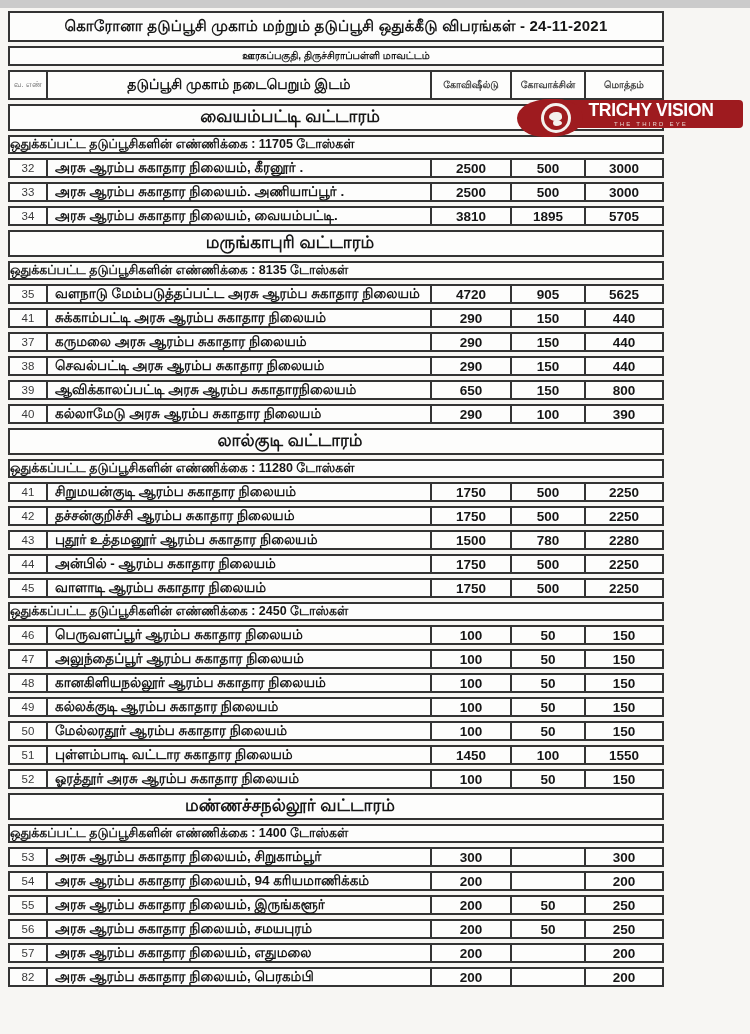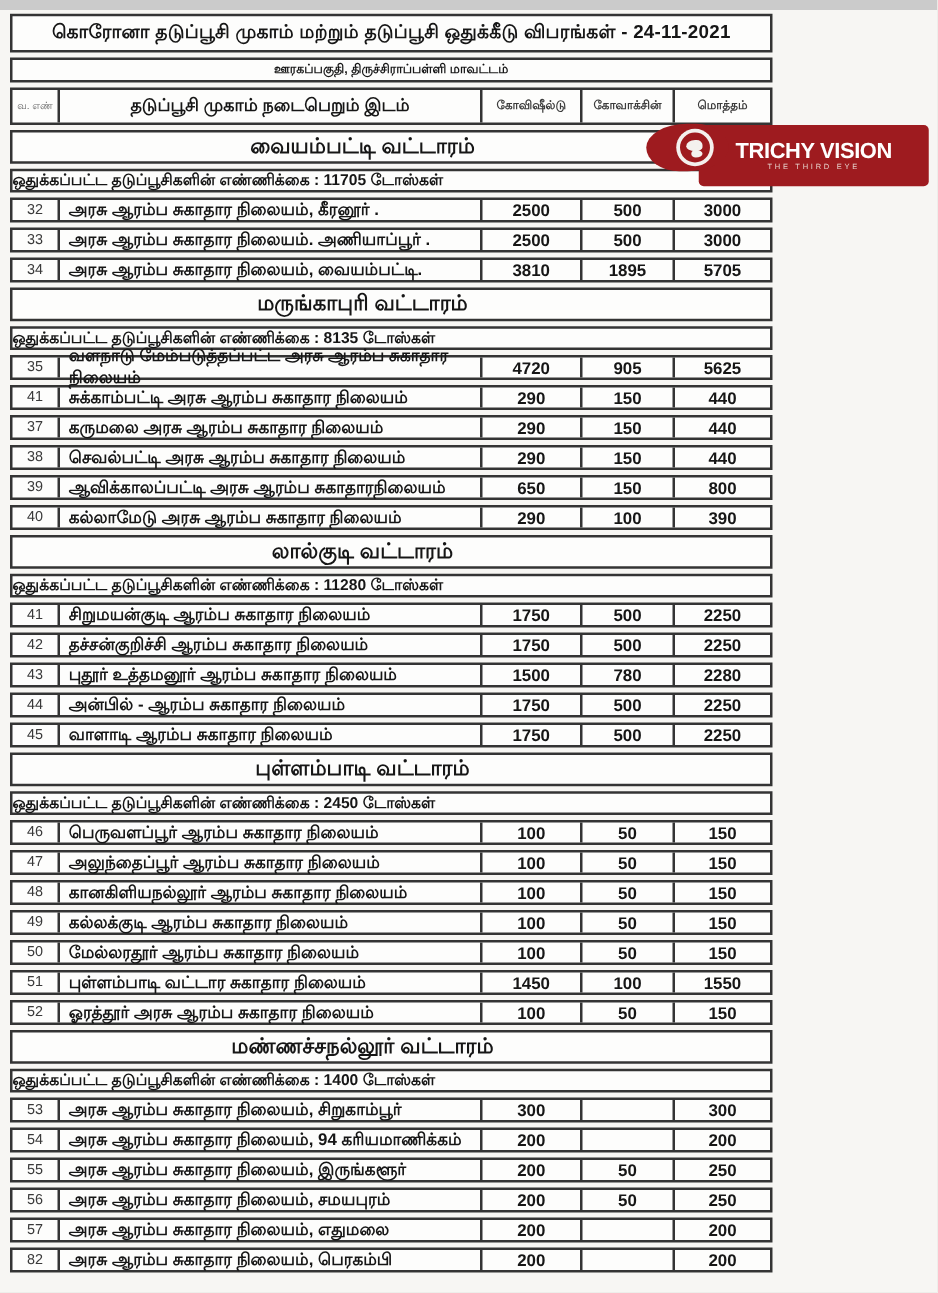--- a/index.html
+++ b/index.html
@@ -7,21 +7,21 @@
   body { font-family:"Liberation Sans","DejaVu Sans",sans-serif; }
   .page {
     position:relative; width:750px; height:1034px;
     background:#f7f6f3; overflow:hidden;
   }
   .top-strip {
     position:absolute; top:0; left:0; width:750px; height:8px;
     background:#cbcbcb;
   }
   .vtable {
-    position:absolute; left:8px; top:11px; width:610px;
+    position:absolute; left:8px; top:11px; width:656px;
   }
   .row {
     border:2px solid #343434; background:#fdfdfc;
     margin-bottom:4px; display:flex; align-items:stretch;
     color:#161616;
   }
   .row.title   { height:31px; align-items:center; justify-content:center; }
   .row.region  { height:20px; align-items:center; justify-content:center; }
   .row.colhead { height:30px; }
   .row.sec     { height:27px; align-items:center; }
@@ -45,21 +45,21 @@
   }
   .alloc-text {
     width:540px; text-align:left; font-size:12.5px; font-weight:bold;
   }
   
   .logo {
     position:absolute; left:517px; top:99px; width:226px; height:38px;
     z-index:5;
   }
   .logo-rect {
-    position:absolute; left:42px; top:1px; width:184px; height:49px;
+    position:absolute; left:42px; top:1px; width:184px; height:28px;
     background:#9e1b1f; border-radius:4px;
     display:flex; flex-direction:column; align-items:center; justify-content:center;
   }
   .logo-title {
     color:#ffffff; font-weight:bold; font-size:17.5px; letter-spacing:-0.3px;
     line-height:19px; white-space:nowrap;
   }
   .logo-tagline {
     color:#e6d2cc; font-size:6px; letter-spacing:2.2px; line-height:8px;
     white-space:nowrap;
@@ -215,23 +215,20 @@
           <div class="c num cvx">500</div>
           <div class="c num tot">2250</div>
         </div>
         <div class="row data">
           <div class="c serial">45</div>
           <div class="c place">வாளாடி ஆரம்ப சுகாதார நிலையம்</div>
           <div class="c num">1750</div>
           <div class="c num cvx">500</div>
           <div class="c num tot">2250</div>
         </div>
-        <div class="row sec">
-          <div class="sec-text">புள்ளம்பாடி வட்டாரம்</div>
-        </div>
         <div class="row alloc">
           <div class="alloc-text">ஒதுக்கப்பட்ட தடுப்பூசிகளின் எண்ணிக்கை  : 2450 டோஸ்கள்</div>
         </div>
         <div class="row data">
           <div class="c serial">46</div>
           <div class="c place">பெருவளப்பூர் ஆரம்ப சுகாதார நிலையம்</div>
           <div class="c num">100</div>
           <div class="c num cvx">50</div>
           <div class="c num tot">150</div>
         </div>

